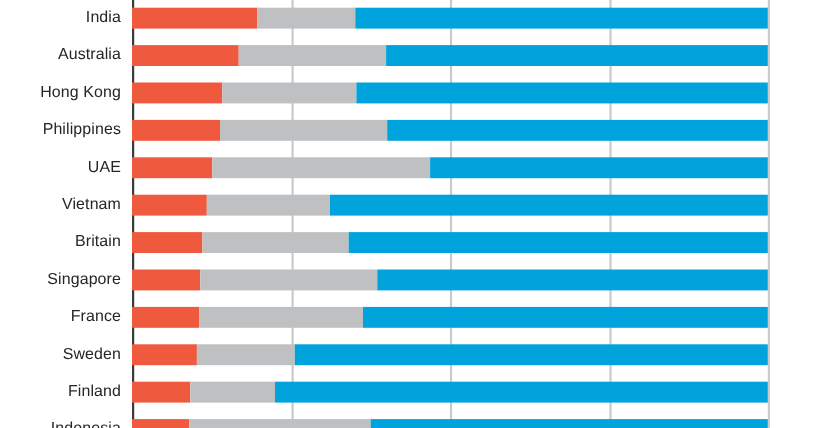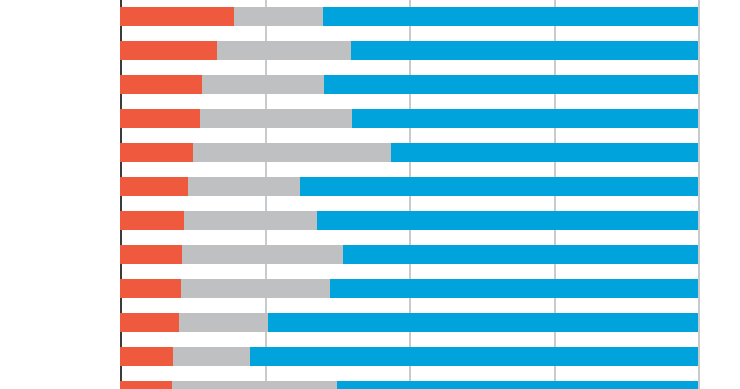--- a/index.html
+++ b/index.html
@@ -74,20 +74,34 @@
     top: 0;
     width: 110px;
     height: 389px;
   }
 </style>
 </head>
 <body>
 
 <div id="chart-root">
 
+  <div id="label-col">
+      <div class="row-label" style="top: 7px;">India</div>
+      <div class="row-label" style="top: 41px;">Australia</div>
+      <div class="row-label" style="top: 75px;">Hong Kong</div>
+      <div class="row-label" style="top: 109px;">Philippines</div>
+      <div class="row-label" style="top: 143px;">UAE</div>
+      <div class="row-label" style="top: 177px;">Vietnam</div>
+      <div class="row-label" style="top: 211px;">Britain</div>
+      <div class="row-label" style="top: 245px;">Singapore</div>
+      <div class="row-label" style="top: 279px;">France</div>
+      <div class="row-label" style="top: 313px;">Sweden</div>
+      <div class="row-label" style="top: 347px;">Finland</div>
+      <div class="row-label" style="top: 381px;">Indonesia</div>
+    </div>
 
   <div id="plot-area">
       <div class="gridline axis-line" style="left: 0px;"></div>
       <div class="gridline" style="left: 144.5px;"></div>
       <div class="gridline" style="left: 289px;"></div>
       <div class="gridline" style="left: 433.5px;"></div>
       <div class="gridline" style="left: 578px;"></div>
       <div class="bar-row" style="top: 7px;">
         <div class="seg" style="left: 0px; width: 114.444px; background: rgb(239, 90, 63);"></div>
         <div class="seg" style="left: 114.444px; width: 88.434px; background: rgb(191, 192, 194);"></div>

